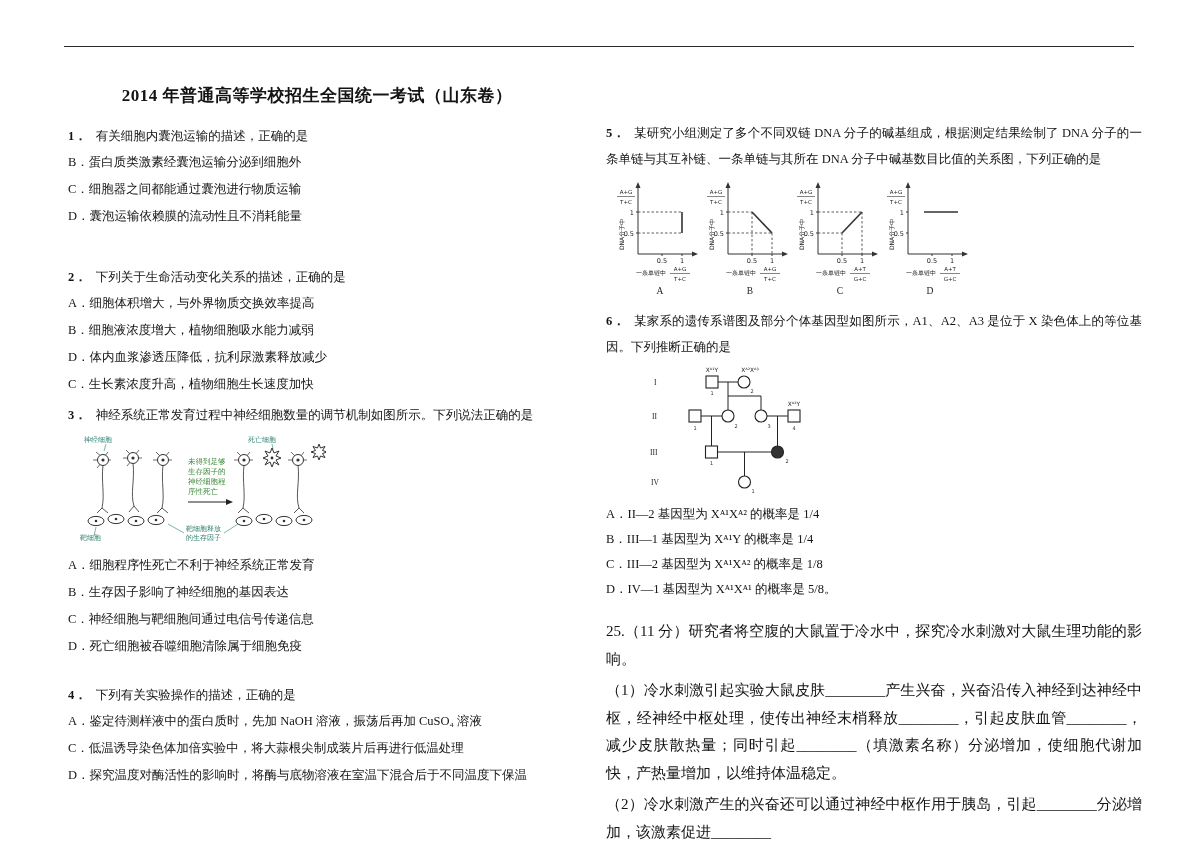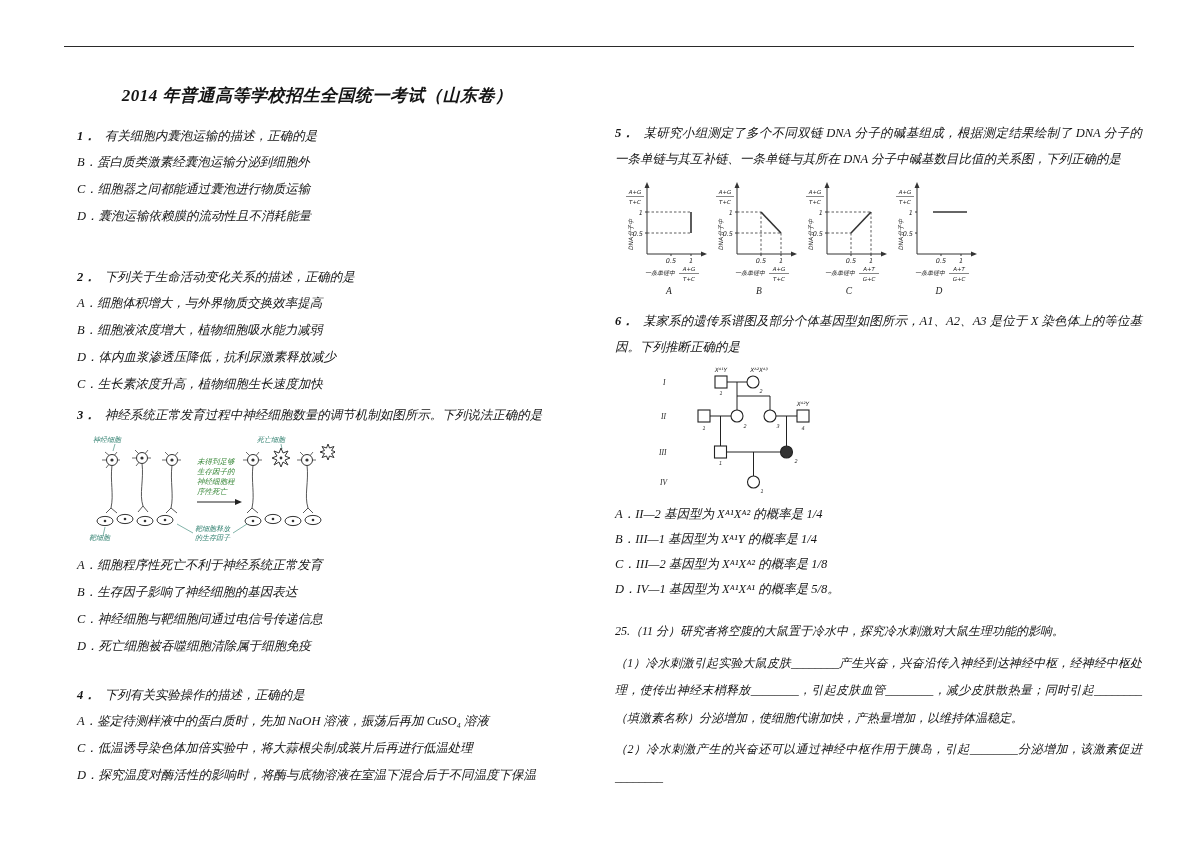--- a/index.html
+++ b/index.html
@@ -1,33 +1,33 @@
 <!DOCTYPE html>
 <html><head>
 <meta charset="utf-8">
 <style>
   html,body{margin:0;padding:0;background:#ffffff;}
   .page{position:relative;width:1200px;height:848px;background:#fff;overflow:hidden;
-        font-family:"Liberation Serif","DejaVu Serif",serif;color:#141414;font-style:italic;}
+        font-family:"Liberation Serif","DejaVu Serif",serif;color:#141414;}
   .topline{position:absolute;top:46px;left:64px;width:1070px;border-top:1px solid #2a2a2a;}
   .columns{position:absolute;top:58px;left:68px;display:flex;gap:40px;}
   .col{display:block;}
   .col.left{width:498px;}
   .col.right{width:536px;}
   .title{font-size:17px;font-weight:bold;text-align:center;margin:26px 0 16px 0;letter-spacing:.5px;}
   .stem{font-size:12.5px;line-height:26px;text-align:justify;}
   .qnum{font-weight:bold;margin-right:9px;}
   .opt{font-size:12.5px;line-height:27px;}
-  .question{margin:0 0 16px 9px;}
+  .question{margin:0 0 16px 0;}
   .q1{margin-bottom:34px;}
   .q2{margin-bottom:4px;}
   .q3{margin-bottom:22px;}
   .q5{margin-top:62px;margin-bottom:10px;}
   .q6 .opt{line-height:25px;}
-  .q25 p{font-size:12px;line-height:27.5px;margin:0 0 4px 0;text-align:justify;}
+  .q25 p{font-size:15px;line-height:27.5px;margin:0 0 4px 0;text-align:justify;}
   .diagram-wrap{margin:4px 0 6px 8px;}
   .graphs-row{display:flex;gap:4px;margin:8px 0 6px 8px;}
   .pedigree-wrap{margin:4px 0 4px 40px;}
   svg{display:block;}
   svg text{font-family:"DejaVu Sans","Liberation Sans",sans-serif;fill:#222;}
   .mini-graph line{stroke:#333;stroke-width:1;}
   .mini-graph polygon{fill:#333;}
   .mini-graph .dash{stroke-dasharray:2.5 2;stroke-width:.8;}
   .mini-graph .solid{stroke-width:1.6;}
   .mini-graph .tick{font-size:6.5px;}

